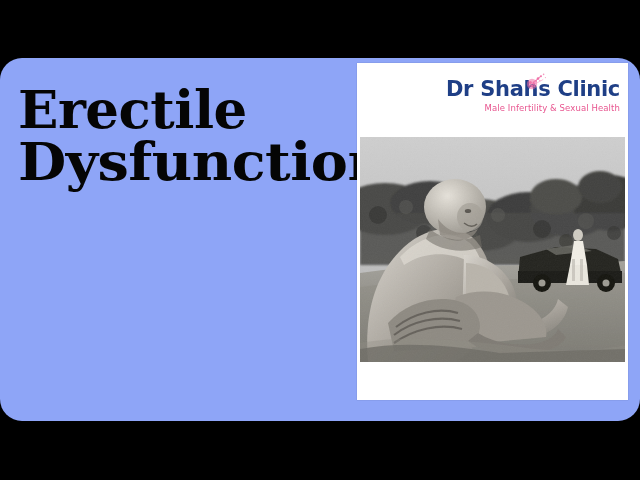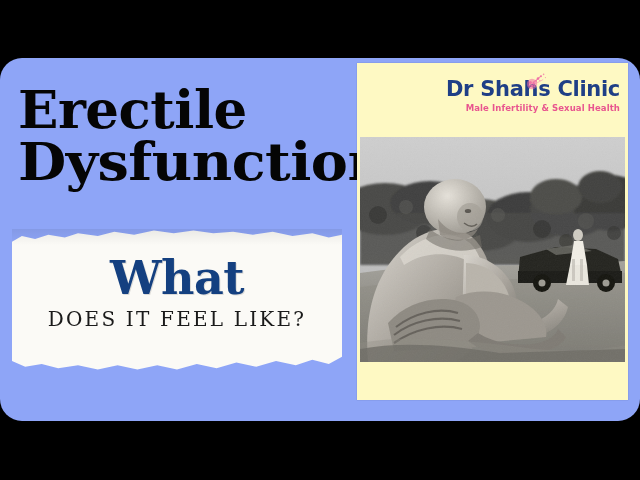--- a/index.html
+++ b/index.html
@@ -132,21 +132,21 @@
     color: #1a1a1a;
     letter-spacing: 2.2px;
   }
   
   .photo-card {
     position: absolute;
     left: 357px;
     top: 5px;
     width: 271px;
     height: 337px;
-    background: #fef9c3;
+    background: #ffffff;
     box-shadow: 0 0 1px rgba(0,0,0,0.25);
   }
   .logo {
     position: absolute;
     left: 0; right: 8px;
     top: 16px;
     height: 52px;
     text-align: right;
   }
   .logo-mark {
@@ -162,21 +162,21 @@
     font-weight: 700;
     font-size: 21px;
     line-height: 1;
     color: #1f3f86;
     letter-spacing: -0.3px;
   }
   .logo-tag {
     display: block;
     margin-top: 4px;
     font-family: "DejaVu Sans", "Liberation Sans", sans-serif;
-    font-weight: 700;
+    font-weight: 400;
     font-size: 8.5px;
     line-height: 1;
     color: #e8558f;
     letter-spacing: 0.1px;
   }
   .photo {
     position: absolute;
     left: 3px;
     top: 74px;
     width: 265px;
@@ -194,28 +194,20 @@
 
   <div class="bar-top"></div>
 
   <div class="canvas">
 
     <div class="headline">
       <span class="headline-line l1">Erectile</span>
       <span class="headline-line l2">Dysfunction</span>
     </div>
 
-    <div class="torn-paper">
-      <div class="sheet"></div>
-      <div class="shade"></div>
-      <div class="paper-text">
-        <span class="word-what">What</span>
-        <span class="subline">DOES IT FEEL LIKE?</span>
-      </div>
-    </div>
 
     <div class="photo-card">
 
       <div class="logo">
         <span class="logo-mark">
           <svg width="26" height="24" viewBox="0 0 26 24" aria-hidden="true">
             <g fill="#ef6ba4">
               <circle cx="10" cy="13" r="5.2" opacity="0.55"></circle>
               <circle cx="8.4" cy="11.4" r="1.5" opacity="0.9"></circle>
               <circle cx="11.6" cy="12.2" r="1.2" opacity="0.85"></circle>

